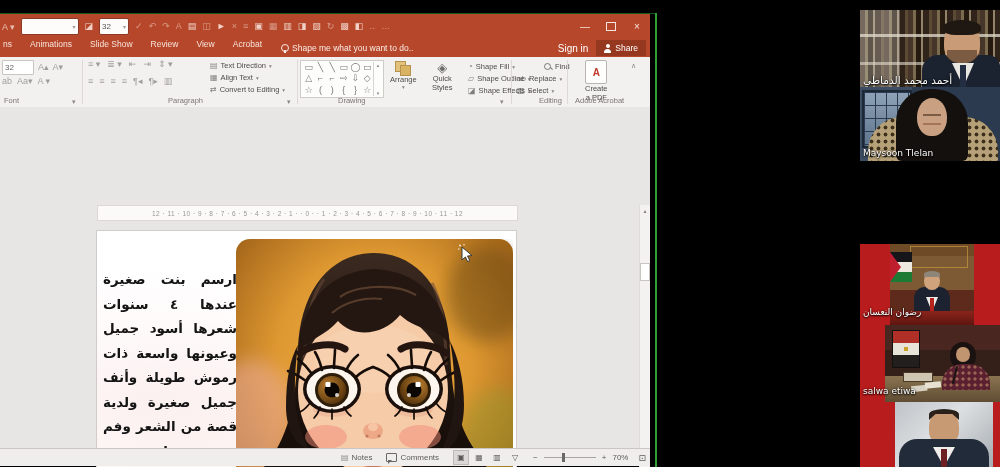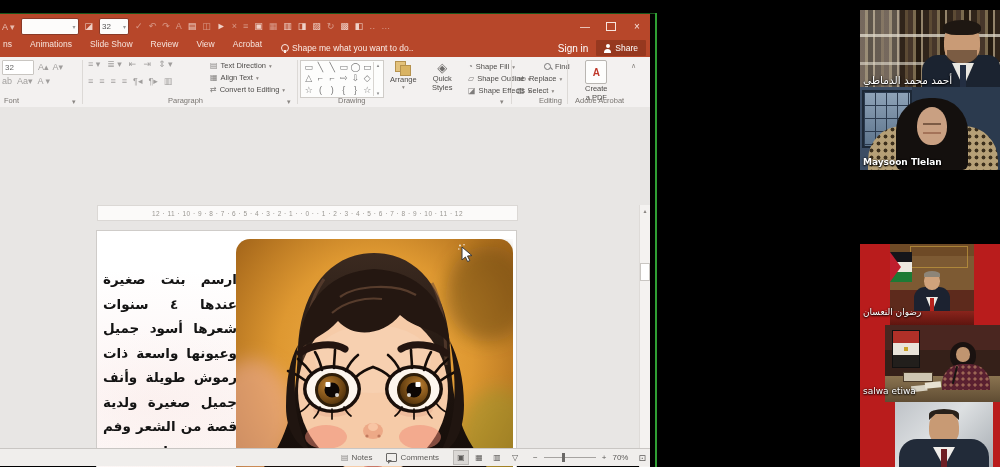--- a/index.html
+++ b/index.html
@@ -548,21 +548,21 @@
       <div class="v1-shirt"></div>
       <div class="v1-tie"></div>
       <div class="v1-head">
         <div class="v1-hair"></div>
         <div class="v1-beard"></div>
       </div>
     </div>
     <span class="vid-label" style="font-size:10.5px;bottom:1px;">أحمد محمد الدماطي</span>
   </div>
 
-  <div class="tile" style="top:87px;height:83px;font-weight:bold;">
+  <div class="tile" style="top:87px;height:74px;">
     <div class="vframe" style="left:0;width:140px;">
       <div class="v2-bg"></div>
       <div class="v2-window"></div>
       <div class="v2-coat"></div>
       <div class="v2-hijab">
         <div class="v2-face">
             <div class="v2-feat"></div>
           </div>
       </div>
     </div>

